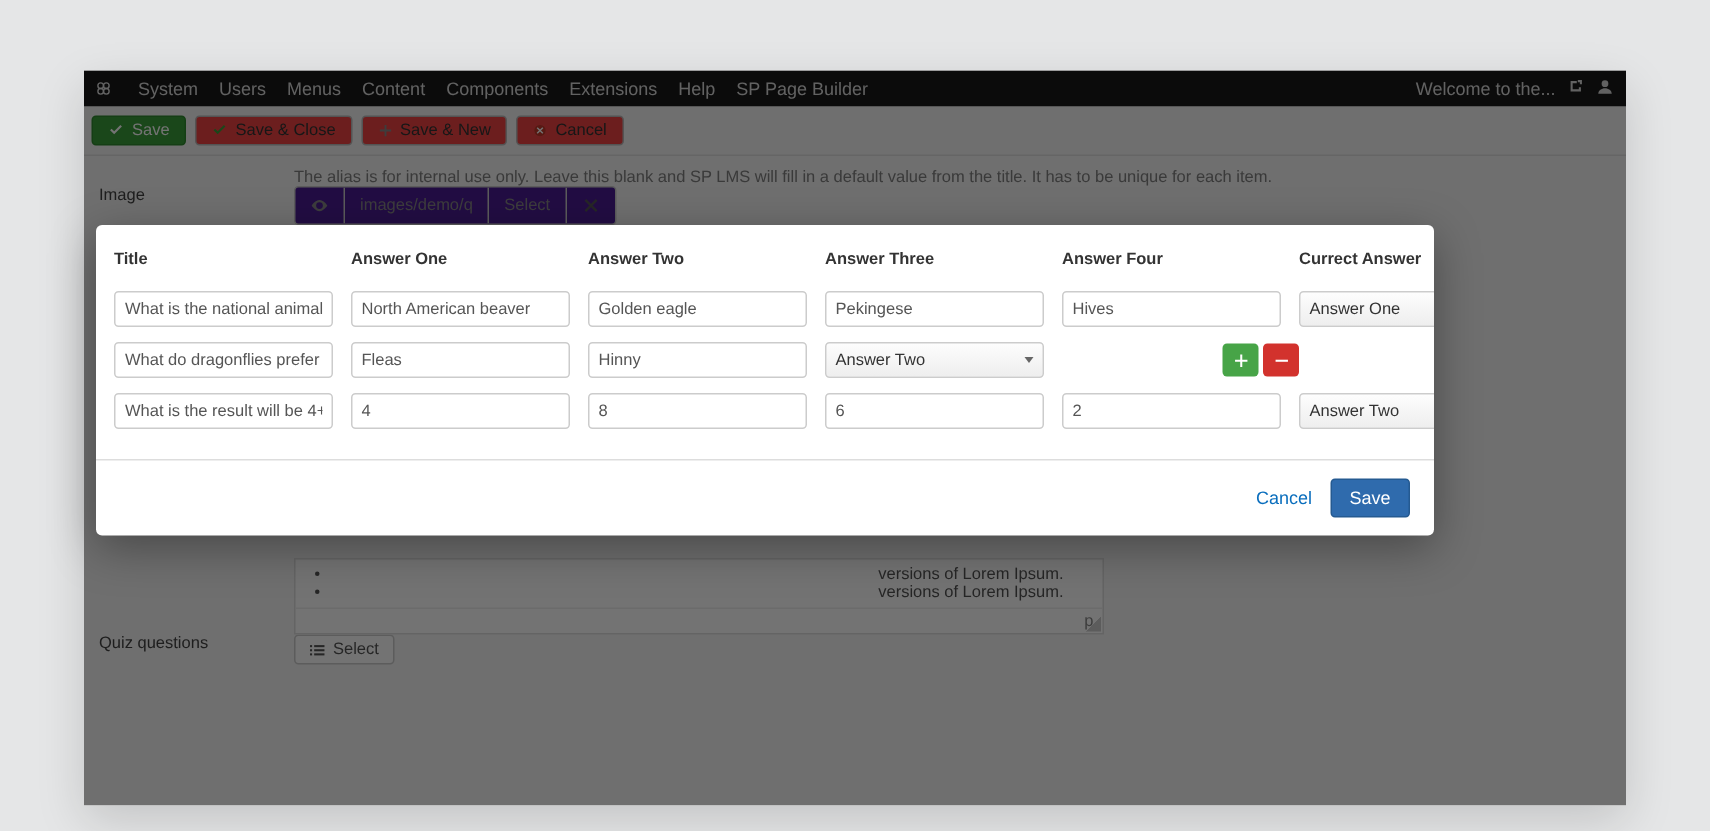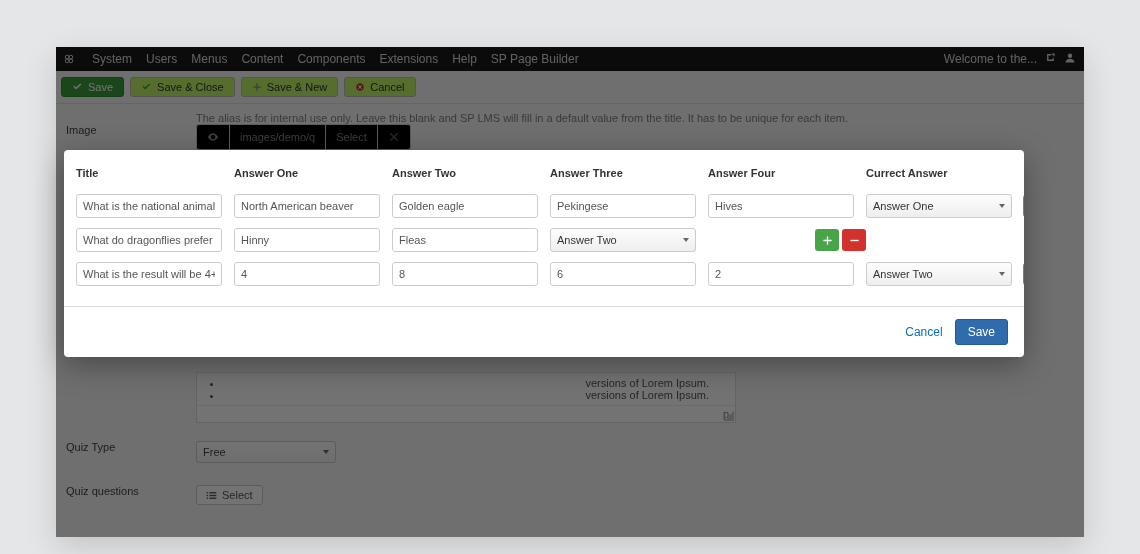--- a/index.html
+++ b/index.html
@@ -49,21 +49,21 @@
   .toolbar {
     background: #f5f5f5;
     border-bottom: 1px solid #e0e0e0;
     padding: 6px 5px;
     display: flex;
     gap: 6px;
     font-size: 11px;
   }
   .toolbar .btn {
     border: 1px solid #bbb;
-    background: #bef264;
+    background: #ef4444;
     border-radius: 3px;
     padding: 3px 10px;
     display: inline-flex;
     align-items: center;
     gap: 5px;
     cursor: pointer;
     color: #333;
   }
   .toolbar .btn-green {
     background: #3a9d3a;
@@ -90,21 +90,21 @@
   }
   .form-row {
     display: flex;
     align-items: flex-start;
     margin-bottom: 22px;
   }
   .form-row .lbl { width: 130px; color: #444; }
   .image-picker {
     display: inline-flex;
     border: 1px solid #ccc;
-    background: #000000;
+    background: #4c1d95;
     border-radius: 3px;
     overflow: hidden;
     align-items: stretch;
     height: 26px;
   }
   .image-picker .seg {
     display: inline-flex;
     align-items: center;
     padding: 0 10px;
     border-right: 1px solid #ccc;
@@ -188,21 +188,21 @@
     position: absolute;
     inset: 0;
     background: rgba(0,0,0,0.55);
   }
 
   
   .modal {
     position: absolute;
     left: 64px;
     top: 150px;
-    width: 960px;
+    width: 892px;
     background: #fff;
     border-radius: 4px;
     box-shadow: 0 8px 30px rgba(0,0,0,0.35);
     overflow: hidden;
   }
   .modal-body {
     padding: 12px 12px 10px 12px;
   }
   .modal-head {
     display: grid;
@@ -374,27 +374,20 @@
     <div style="height:200px"></div>
 
     <div class="editor-note editor-resize">
       <ul>
         <li>versions of Lorem Ipsum.</li>
         <li>versions of Lorem Ipsum.</li>
       </ul>
       <div class="p-footer">p</div>
     </div>
 
-    <div class="form-row" style="margin-top:18px">
-      <div class="lbl">Quiz Type</div>
-      <div class="select-input">
-        <span>Free</span>
-        <span class="caret"></span>
-      </div>
-    </div>
 
     <div class="form-row">
       <div class="lbl">Quiz questions</div>
       <span class="select-btn">
         <svg class="grid-ico" viewBox="0 0 16 16">
             <rect x="1" y="3" width="2" height="2"></rect>
             <rect x="5" y="3" width="10" height="2"></rect>
             <rect x="1" y="7" width="2" height="2"></rect>
             <rect x="5" y="7" width="10" height="2"></rect>
             <rect x="1" y="11" width="2" height="2"></rect>
@@ -449,22 +442,22 @@
         <span class="pill-btn pill-red">
             <svg class="plusminus-ico" viewBox="0 0 16 16">
               <rect x="2" y="7" width="12" height="2"></rect>
             </svg>
           </span>
       </div>
     </div>
 
     <div class="modal-row">
       <div><input type="text" value="What do dragonflies prefer to eat?" style=""></div>
+      <div><input type="text" value="Fleas" style=""></div>
       <div><input type="text" value="Hinny" style=""></div>
-      <div><input type="text" value="Fleas" style=""></div>
       <div>
           <div class="select-ans">
             <span>Answer Two</span>
             <span class="caret"></span>
           </div>
         </div>
       <div class="row-btns">
         <span class="pill-btn pill-green">
             <svg class="plusminus-ico" viewBox="0 0 16 16">
               <path d="M7 2h2v5h5v2H9v5H7V9H2V7h5z"></path>

